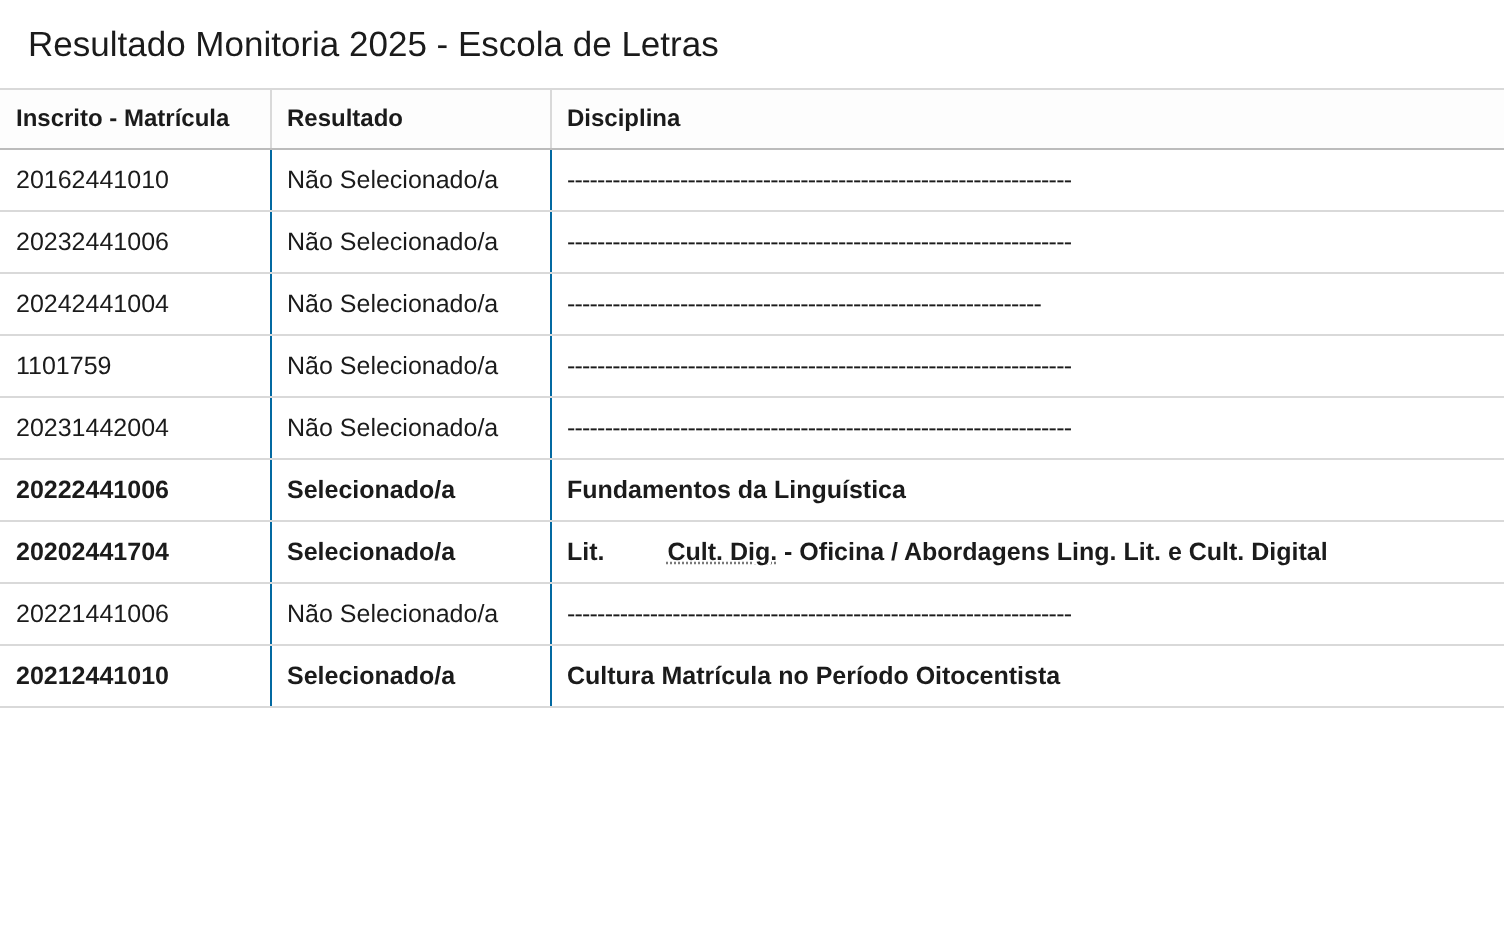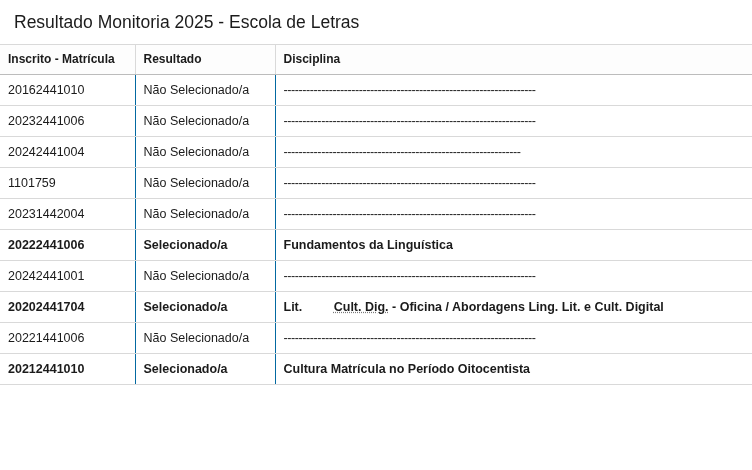--- a/index.html
+++ b/index.html
@@ -126,25 +126,20 @@
         <tr>
           <td>20231442004</td>
           <td>Não Selecionado/a</td>
           <td><span class="dashes">-------------------------------------------------------------------</span></td>
         </tr>
         <tr class="selected">
           <td>20222441006</td>
           <td>Selecionado/a</td>
           <td>Fundamentos da Linguística</td>
         </tr>
-        <tr>
-          <td>20242441001</td>
-          <td>Não Selecionado/a</td>
-          <td><span class="dashes">-------------------------------------------------------------------</span></td>
-        </tr>
         <tr class="selected">
           <td>20202441704</td>
           <td>Selecionado/a</td>
           <td>Lit. <span class="underline-word">Cult. Dig.</span> - Oficina / Abordagens Ling. Lit. e Cult. Digital</td>
         </tr>
         <tr>
           <td>20221441006</td>
           <td>Não Selecionado/a</td>
           <td><span class="dashes">-------------------------------------------------------------------</span></td>
         </tr>

